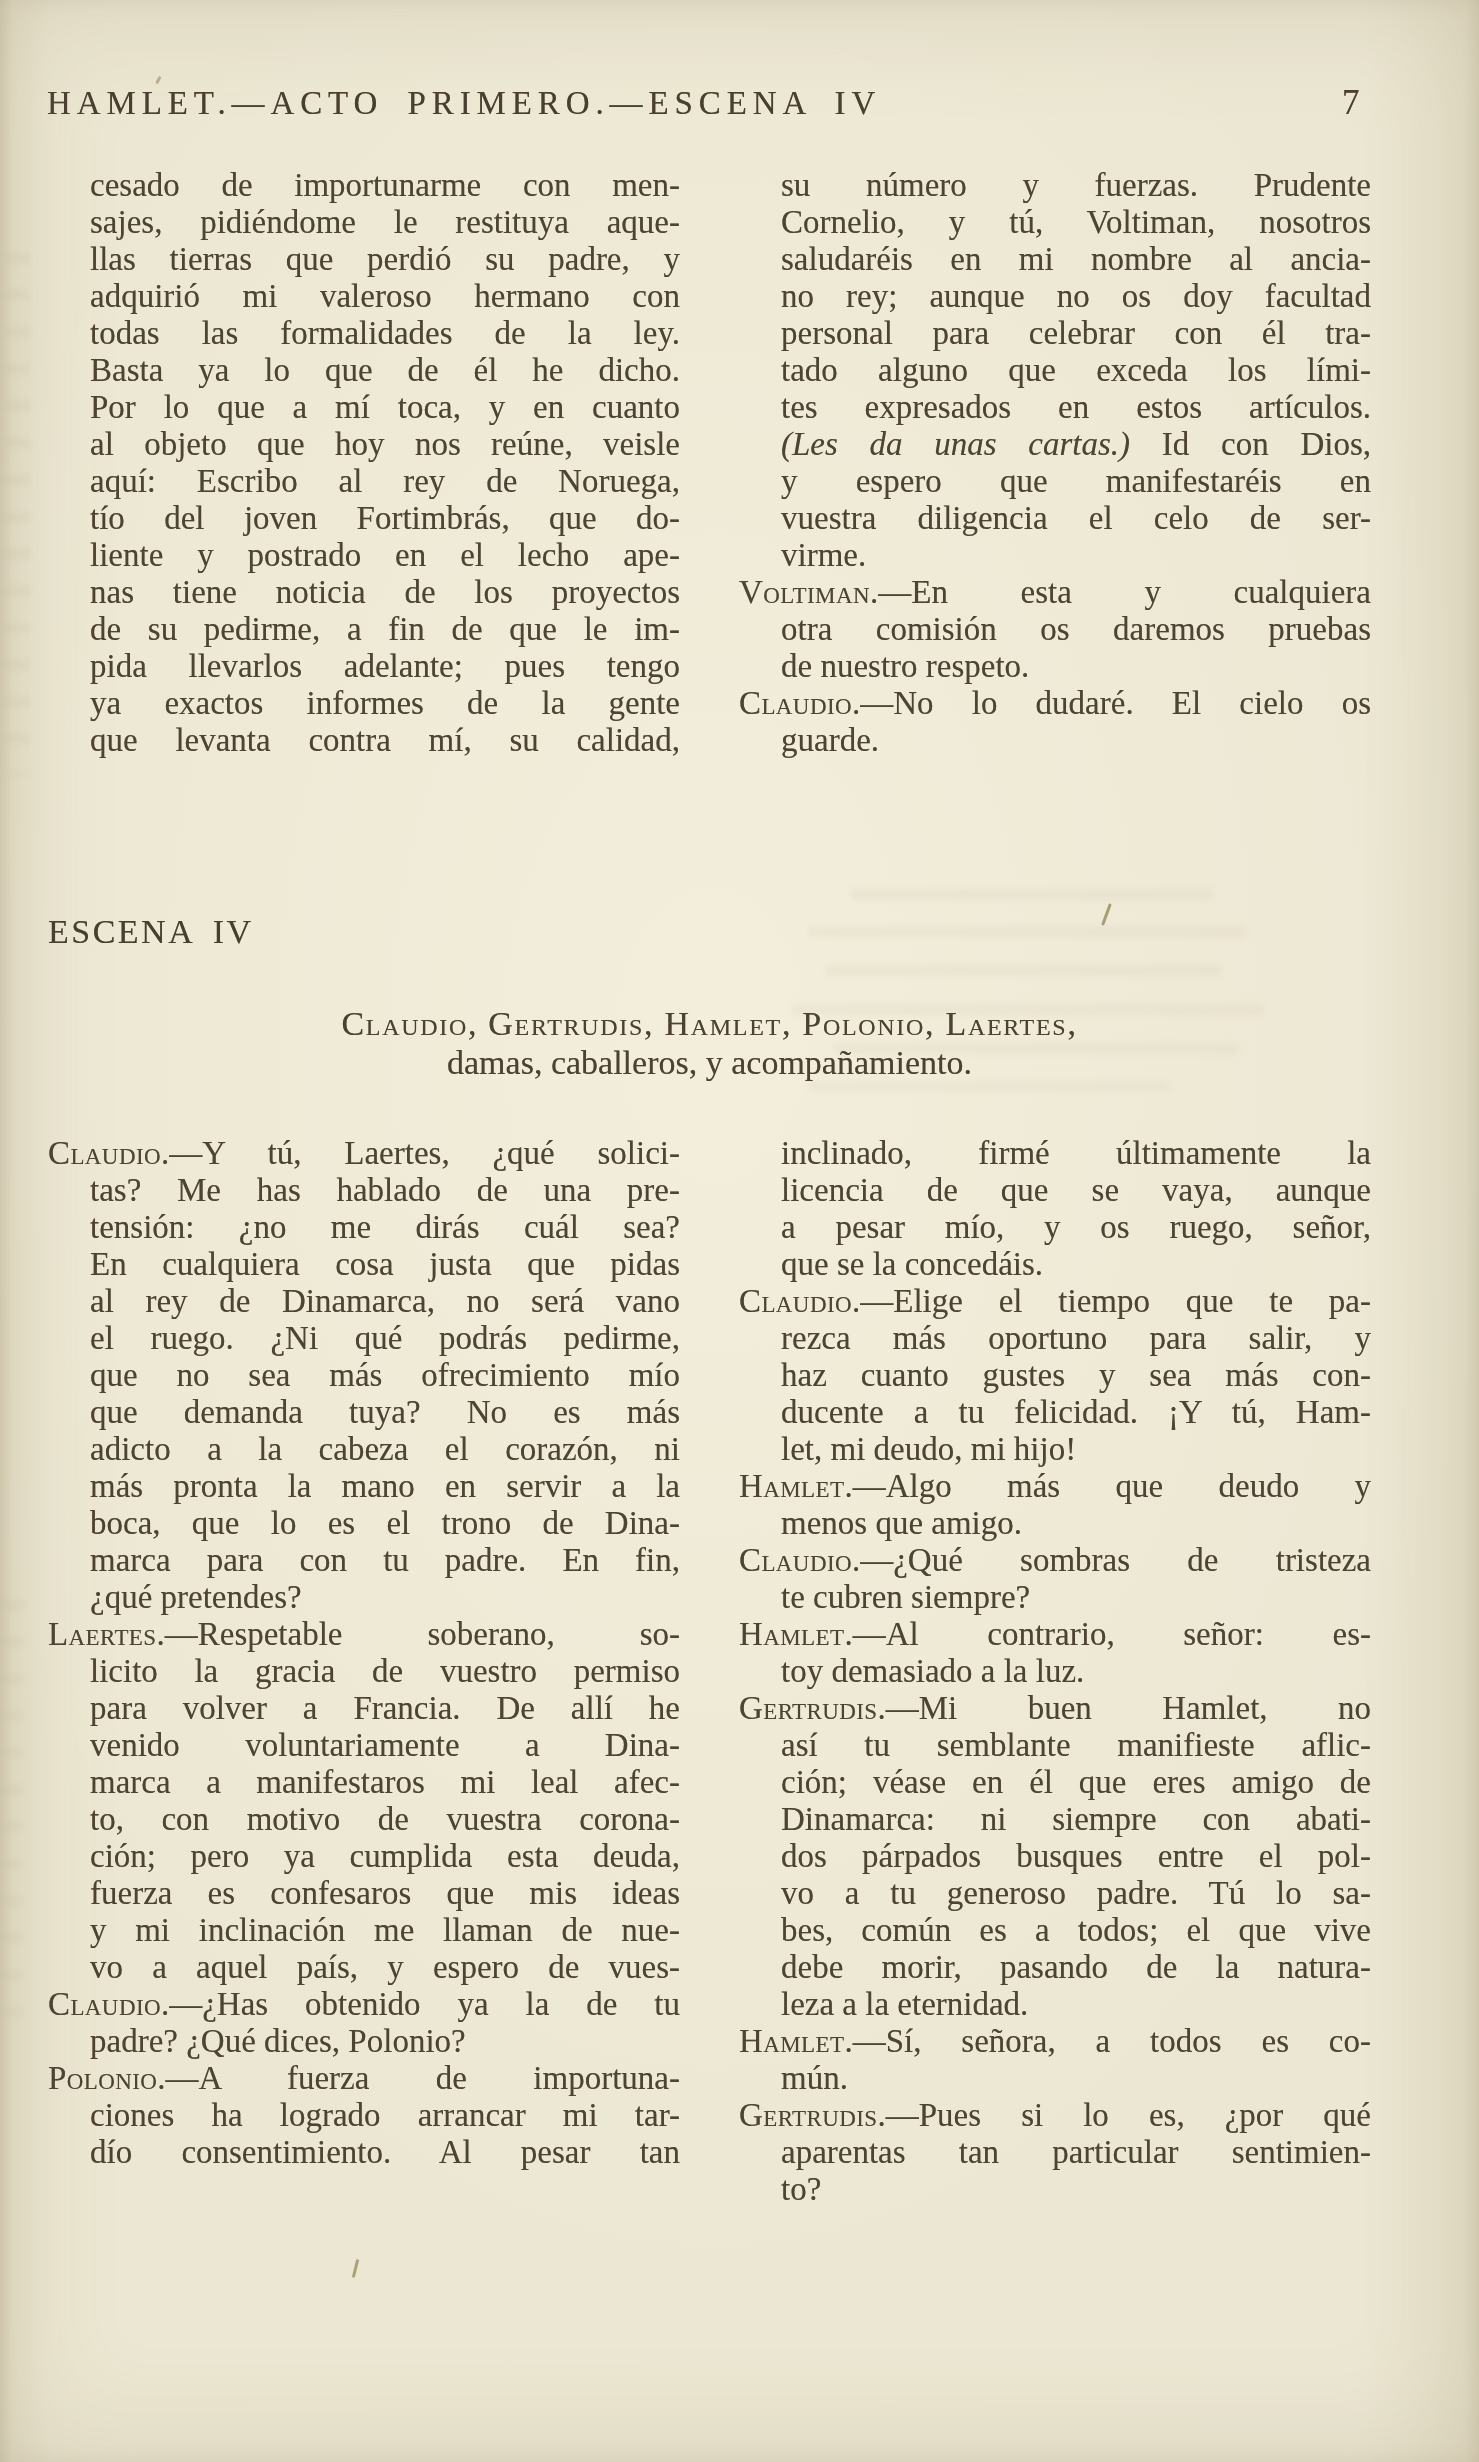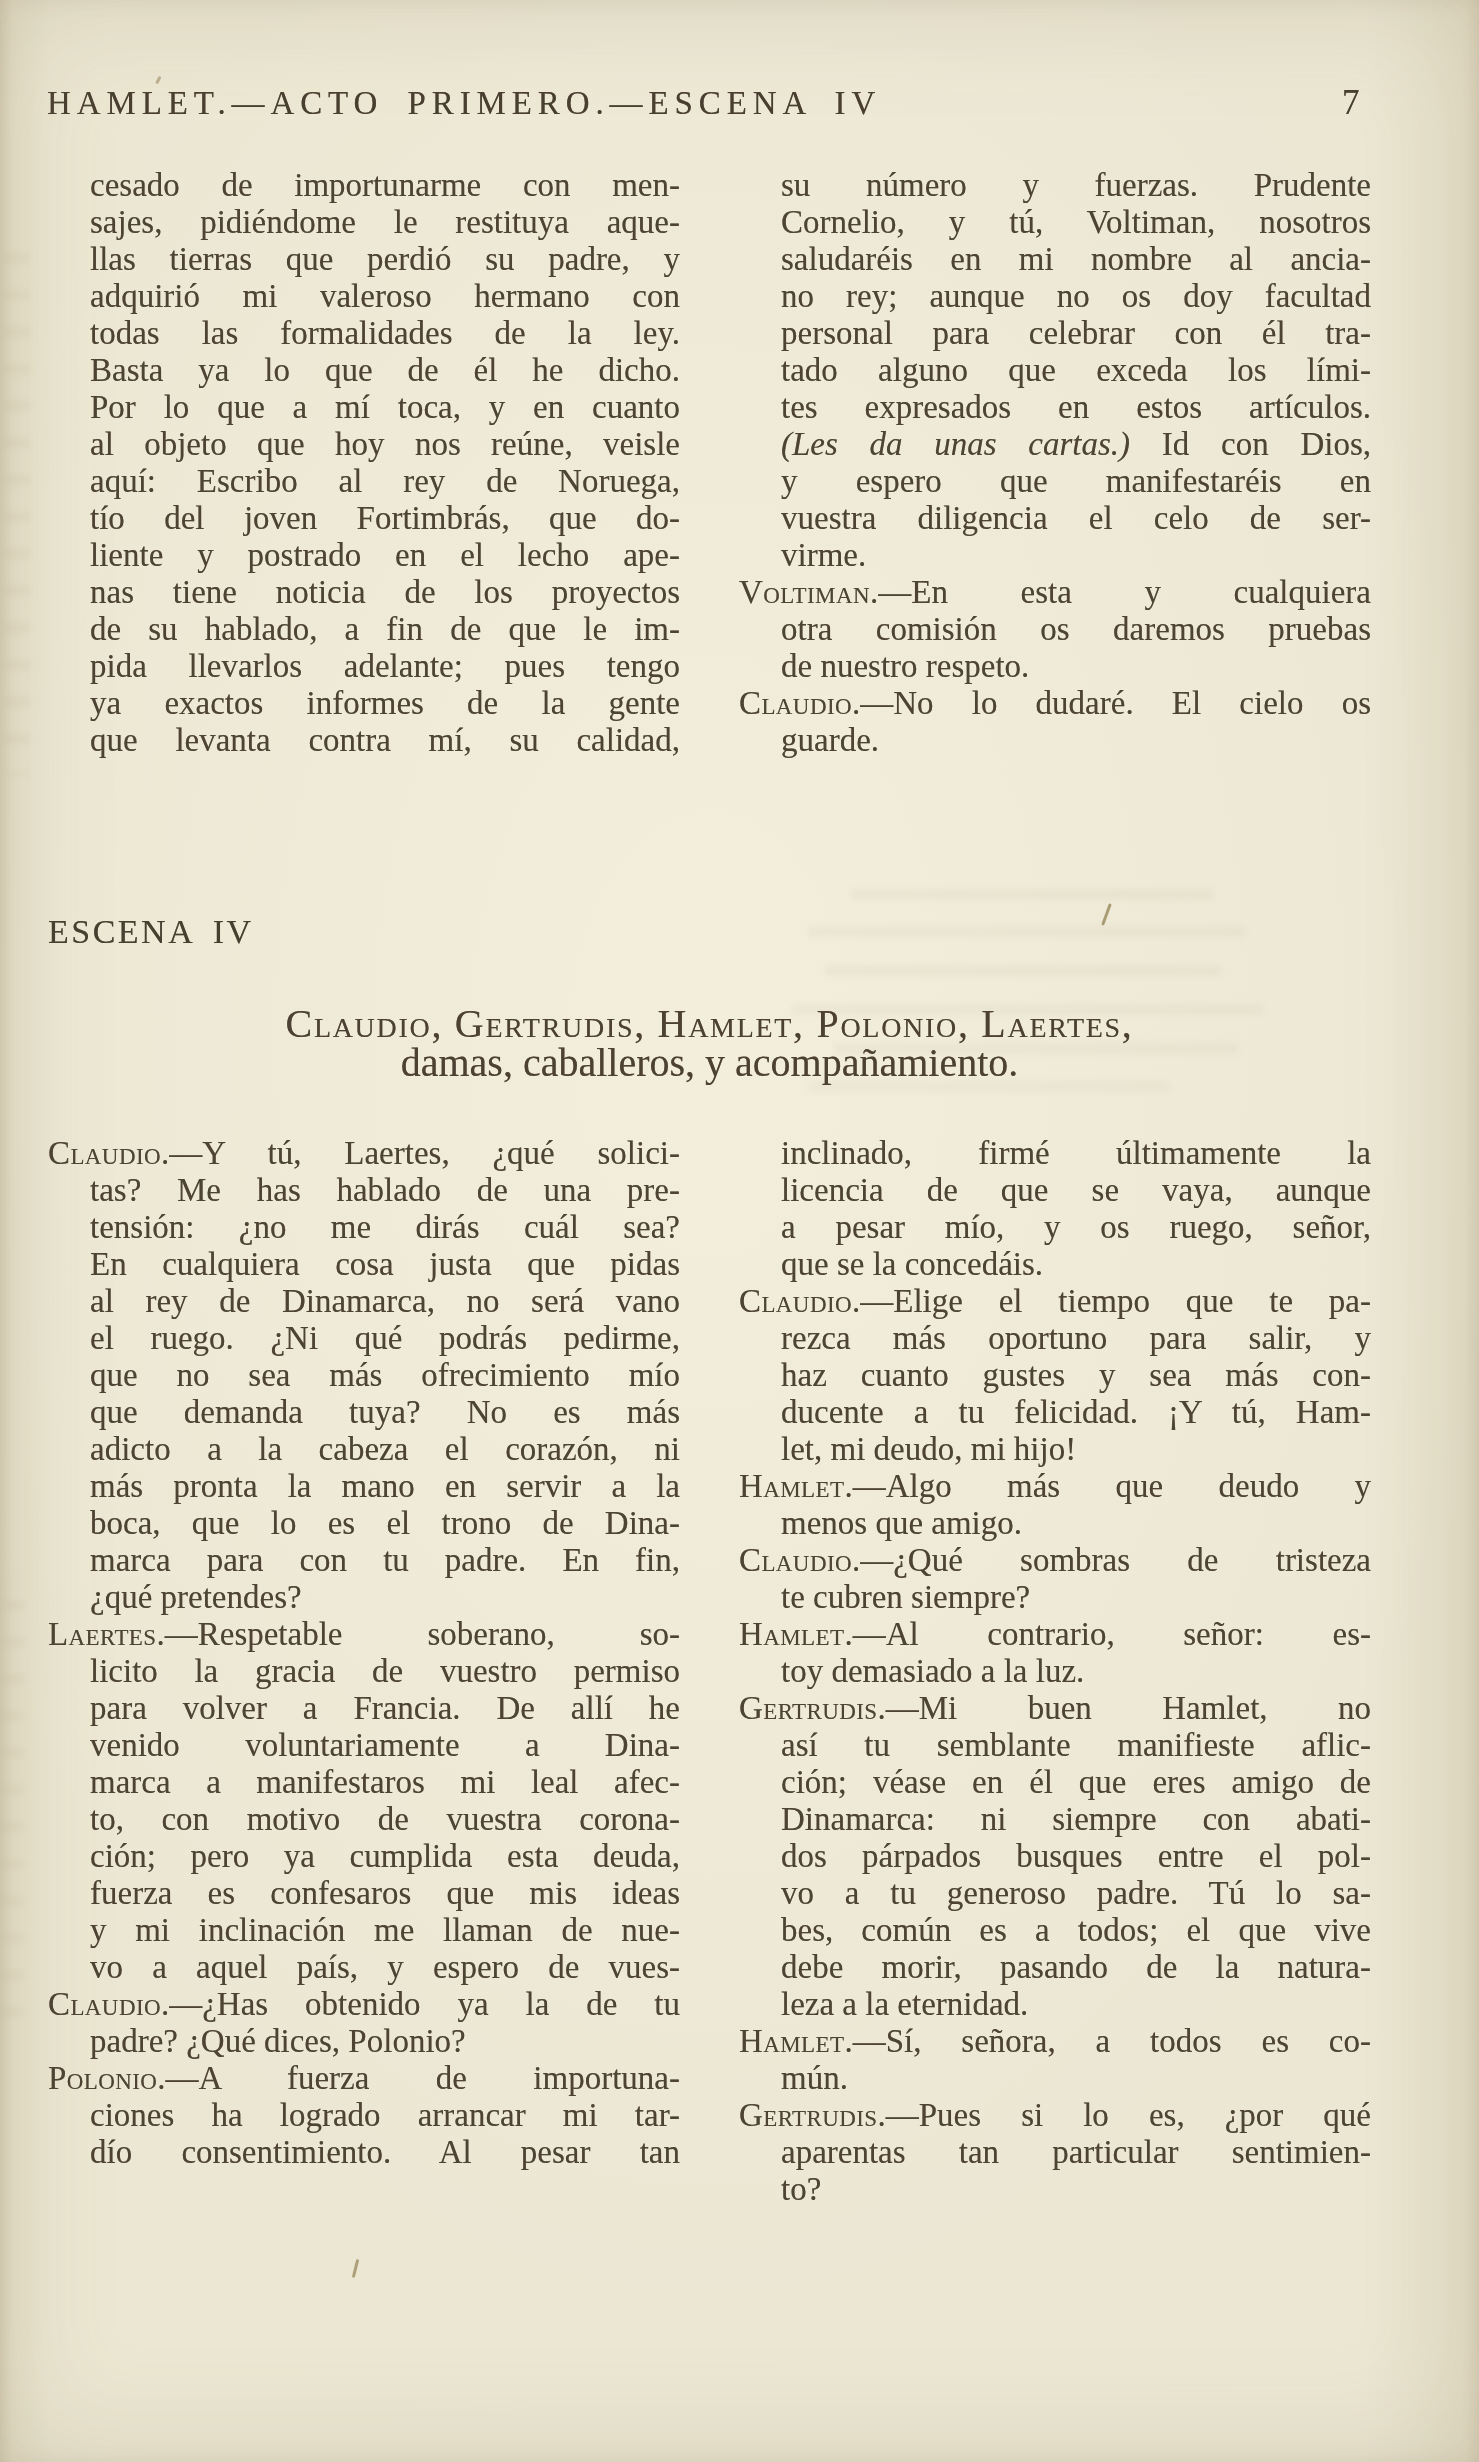--- a/index.html
+++ b/index.html
@@ -29,21 +29,21 @@
     font-size:35px;color:#4a4031;
     text-shadow:0 0 0.5px rgba(70,58,40,.55);
   }
   .scene-heading{
     position:absolute;left:48px;top:913px;width:1323px;
     font-size:34px;letter-spacing:2.5px;word-spacing:8.4px;
     color:#474031;text-shadow:0 0 0.6px rgba(70,58,40,.5);
   }
   .cast{
     position:absolute;left:48px;top:1004px;width:1323px;
-    text-align:center;line-height:39px;font-size:40px;
+    text-align:center;line-height:39px;font-size:34px;
     color:#4c4132;text-shadow:0 0 0.5px rgba(70,58,40,.5);
   }
   .cast .caps-line{font-variant:small-caps;letter-spacing:1.7px;}
   .col{
     position:absolute;width:632px;
     font-size:33px;color:#4e4434;
     text-shadow:0 0 0.6px rgba(74,62,43,.45);
   }
   .col-top{top:167px;line-height:37px;}
   .col-bottom{top:1135px;line-height:37px;}
@@ -90,21 +90,21 @@
       <div class="line"><span>llas tierras que perdió su padre, y</span></div>
       <div class="line"><span>adquirió mi valeroso hermano con</span></div>
       <div class="line"><span>todas las formalidades de la ley.</span></div>
       <div class="line"><span>Basta ya lo que de él he dicho.</span></div>
       <div class="line"><span>Por lo que a mí toca, y en cuanto</span></div>
       <div class="line"><span>al objeto que hoy nos reúne, veisle</span></div>
       <div class="line"><span>aquí: Escribo al rey de Noruega,</span></div>
       <div class="line"><span>tío del joven Fortimbrás, que do-</span></div>
       <div class="line"><span>liente y postrado en el lecho ape-</span></div>
       <div class="line"><span>nas tiene noticia de los proyectos</span></div>
-      <div class="line"><span>de su hablado, a fin de que le im-</span></div>
+      <div class="line"><span>de su pedirme, a fin de que le im-</span></div>
       <div class="line"><span>pida llevarlos adelante; pues tengo</span></div>
       <div class="line"><span>ya exactos informes de la gente</span></div>
       <div class="line"><span>que levanta contra mí, su calidad,</span></div>
     </div>
   <div class="col col-top col-right">
       <div class="line"><span>su número y fuerzas. Prudente</span></div>
       <div class="line"><span>Cornelio, y tú, Voltiman, nosotros</span></div>
       <div class="line"><span>saludaréis en mi nombre al ancia-</span></div>
       <div class="line"><span>no rey; aunque no os doy facultad</span></div>
       <div class="line"><span>personal para celebrar con él tra-</span></div>

